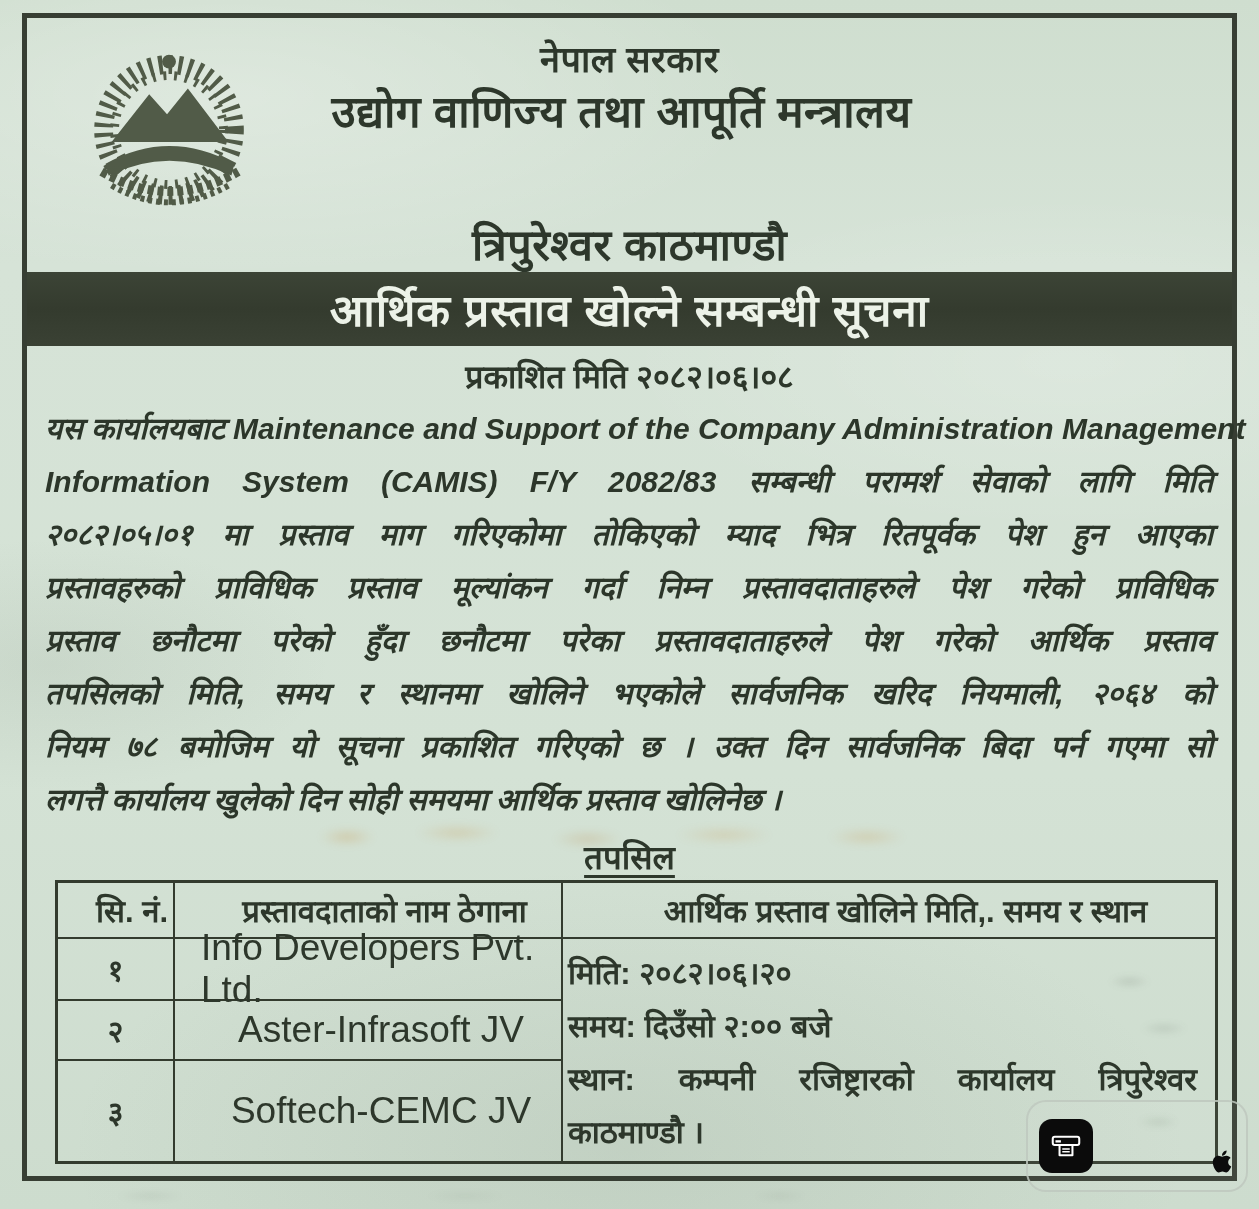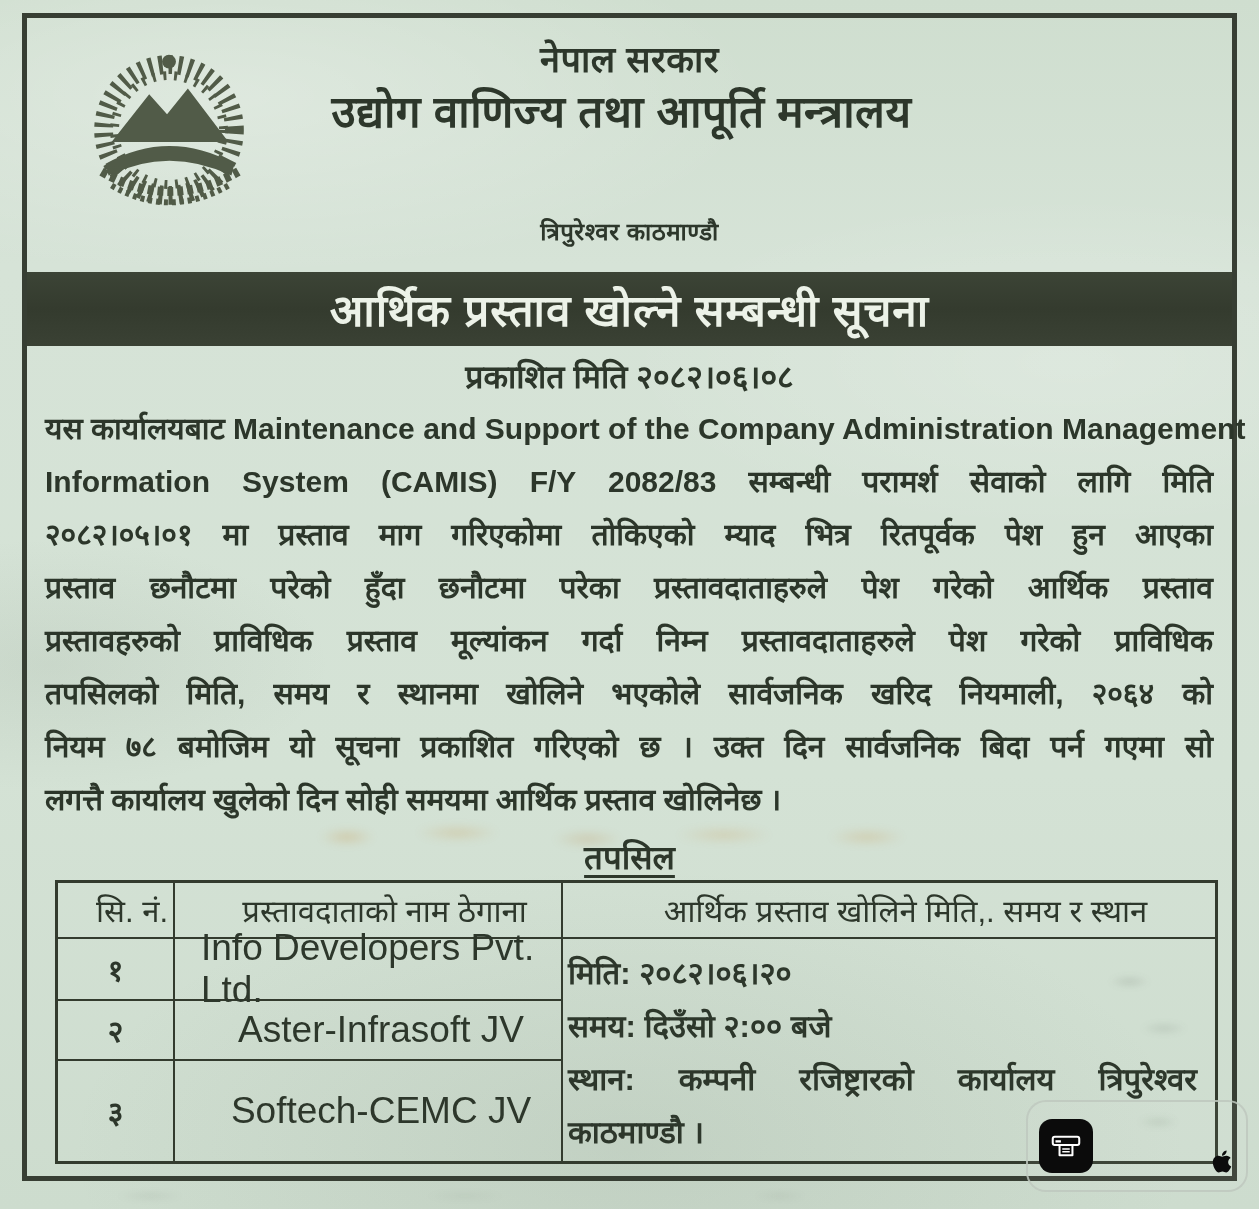--- a/index.html
+++ b/index.html
@@ -22,35 +22,35 @@
   .frame{
     position:absolute; left:22px; top:13px; width:1215px; height:1168px;
     border:5px solid #373e33;
   }
   .center{ text-align:center; }
   .dev{ font-weight:700; letter-spacing:.5px; }
 
   .h-gov  { position:absolute; left:0; right:0; top:34px;  font-size:36px; }
   .h-min  { position:absolute; left:0; right:16px; top:80px;  font-size:44px; }
   .h-off  { position:absolute; left:0; right:0; top:142px; font-size:52px; }
-  .h-addr { position:absolute; left:0; right:0; top:214px; font-size:24px; }
+  .h-addr { position:absolute; left:0; right:0; top:214px; font-size:43px; }
 
   .emblem{ position:absolute; left:62px; top:44px; width:218px; height:180px;
            filter:blur(.6px); opacity:.92; }
 
   .banner{
     position:absolute; left:27px; top:272px; width:1205px; height:74px;
     background:linear-gradient(180deg,#3c4436 0%, #343b2e 50%, #3a4134 100%);
     display:flex; align-items:center; justify-content:center;
   }
   .banner span{ color:#ecf2e8; font-size:44px; font-weight:700; letter-spacing:1px; }
 
   .published{ position:absolute; left:0; right:0; top:354px; font-size:32px; font-weight:700; }
 
-  .body-text{ position:absolute; left:45px; top:402px; width:1168px; }
+  .body-text{ position:absolute; left:45px; top:402px; width:1168px;font-style:italic; }
   .body-text .line{
     font-size:30px; line-height:53px; height:53px; white-space:nowrap;
     text-align:justify; text-align-last:justify; font-weight:600;
     color:#2c362a;
   }
   .body-text .line.last{ text-align-last:left; }
 
   .tapsil{
     position:absolute; left:0; right:0; top:834px;
     font-size:33px; font-weight:700;
@@ -63,21 +63,21 @@
     grid-template-columns:117px 388px 1fr;
     grid-template-rows:56px 62px 60px 100px;
     border:3px solid #333b2e;
     font-weight:600;
   }
   .cell{
     border-right:2.5px solid #333b2e; border-bottom:2.5px solid #333b2e;
     display:flex; align-items:center; justify-content:center;
     font-size:30px;
   }
-  .cell.head{ font-weight:400; font-size:31px;padding-left:33px; }
+  .cell.head{ font-weight:700; font-size:31px;padding-left:33px; }
   .cell.no-right{ border-right:none; }
   .cell.no-bottom{ border-bottom:none; }
   .cell.latin{ font-family:"Liberation Sans","DejaVu Sans",sans-serif; font-weight:500; font-size:37px;padding-left:26px; }
   .opening-cell{
     grid-row:2 / 5; grid-column:3; border-bottom:none;
     padding:8px 18px 6px 5px; font-size:31px; line-height:53px;
     display:block;
   }
   .opening-cell .jline{ text-align:justify; text-align-last:justify; white-space:nowrap; }
 
@@ -151,22 +151,22 @@
   <div class="banner">
     <span>आर्थिक प्रस्ताव खोल्ने सम्बन्धी सूचना</span>
   </div>
 
   <div class="center published">प्रकाशित मिति २०८२।०६।०८</div>
 
   <div class="body-text">
     <div class="line">यस कार्यालयबाट Maintenance and Support of the Company Administration Management</div>
     <div class="line">Information System (CAMIS) F/Y 2082/83 सम्बन्धी परामर्श सेवाको लागि मिति</div>
     <div class="line">२०८२।०५।०१ मा प्रस्ताव माग गरिएकोमा तोकिएको म्याद भित्र रितपूर्वक पेश हुन आएका</div>
+    <div class="line">प्रस्तावहरुको प्राविधिक प्रस्ताव मूल्यांकन गर्दा निम्न प्रस्तावदाताहरुले पेश गरेको प्राविधिक</div>
     <div class="line">प्रस्ताव छनौटमा परेको हुँदा छनौटमा परेका प्रस्तावदाताहरुले पेश गरेको आर्थिक प्रस्ताव</div>
-    <div class="line">प्रस्तावहरुको प्राविधिक प्रस्ताव मूल्यांकन गर्दा निम्न प्रस्तावदाताहरुले पेश गरेको प्राविधिक</div>
     <div class="line">तपसिलको मिति, समय र स्थानमा खोलिने भएकोले सार्वजनिक खरिद नियमाली, २०६४ को</div>
     <div class="line">नियम ७८ बमोजिम यो सूचना प्रकाशित गरिएको छ । उक्त दिन सार्वजनिक बिदा पर्न गएमा सो</div>
     <div class="line last">लगत्तै कार्यालय खुलेको दिन सोही समयमा आर्थिक प्रस्ताव खोलिनेछ ।</div>
   </div>
 
   <div class="ghost ghost-orange"></div>
   <div class="ghost ghost-right"></div>
   <div class="ghost ghost-bottom"></div>
 
   <div class="center tapsil">तपसिल</div>

